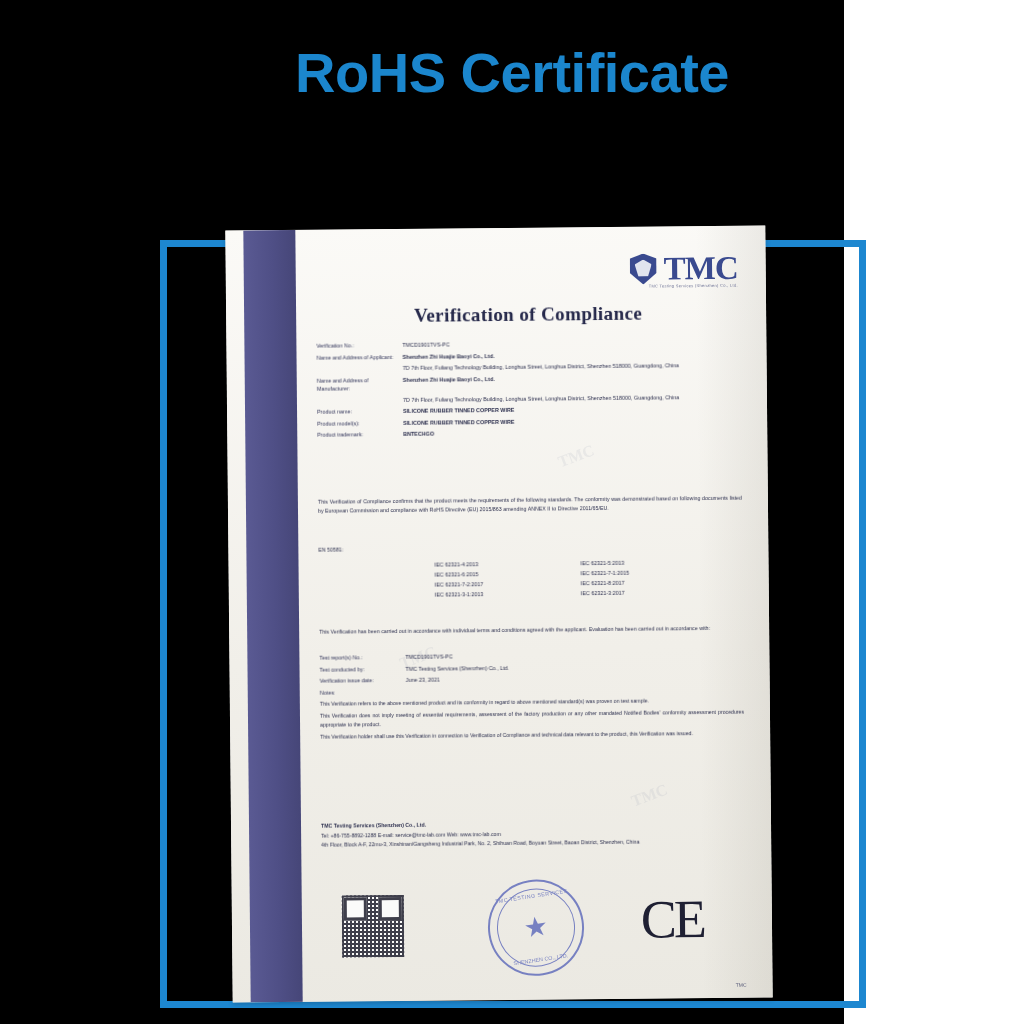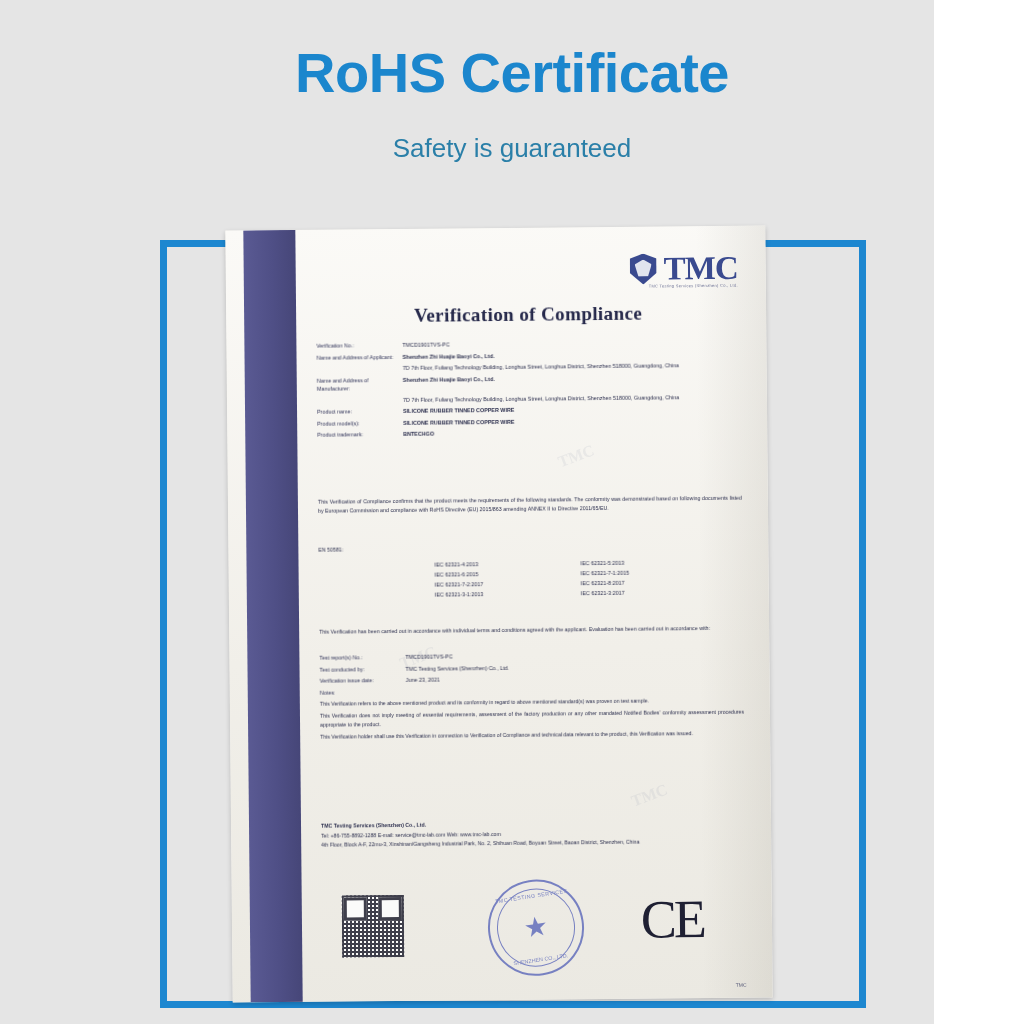--- a/index.html
+++ b/index.html
@@ -8,23 +8,23 @@
     background: #ffffff;
   }
   body {
     width: 1024px;
     height: 1024px;
     font-family: "Liberation Sans", sans-serif;
     overflow: hidden;
   }
   .page {
     position: relative;
-    width: 934px;
+    width: 844px;
     height: 1024px;
-    background: #e5e5e5;
+    background: #000000;
   }
 
   
   .header {
     position: absolute;
     top: 44px;
     left: 0;
     width: 1024px;
     text-align: center;
   }
@@ -346,21 +346,20 @@
     pointer-events: none;
   }
 </style>
 </head>
 <body>
 
 <div class="page">
 
   <div class="header">
     <div class="title">RoHS Certificate</div>
-    <div class="subtitle">Safety is guaranteed</div>
   </div>
 
   <div class="frame"></div>
 
   <div class="cert">
     <div class="cert-inner"></div>
     <div class="cert-shade"></div>
 
     <div class="wm" style="left:330px; top:220px; transform:rotate(-20deg);">TMC</div>
     <div class="wm" style="left:170px; top:420px; transform:rotate(-20deg);">TMC</div>

